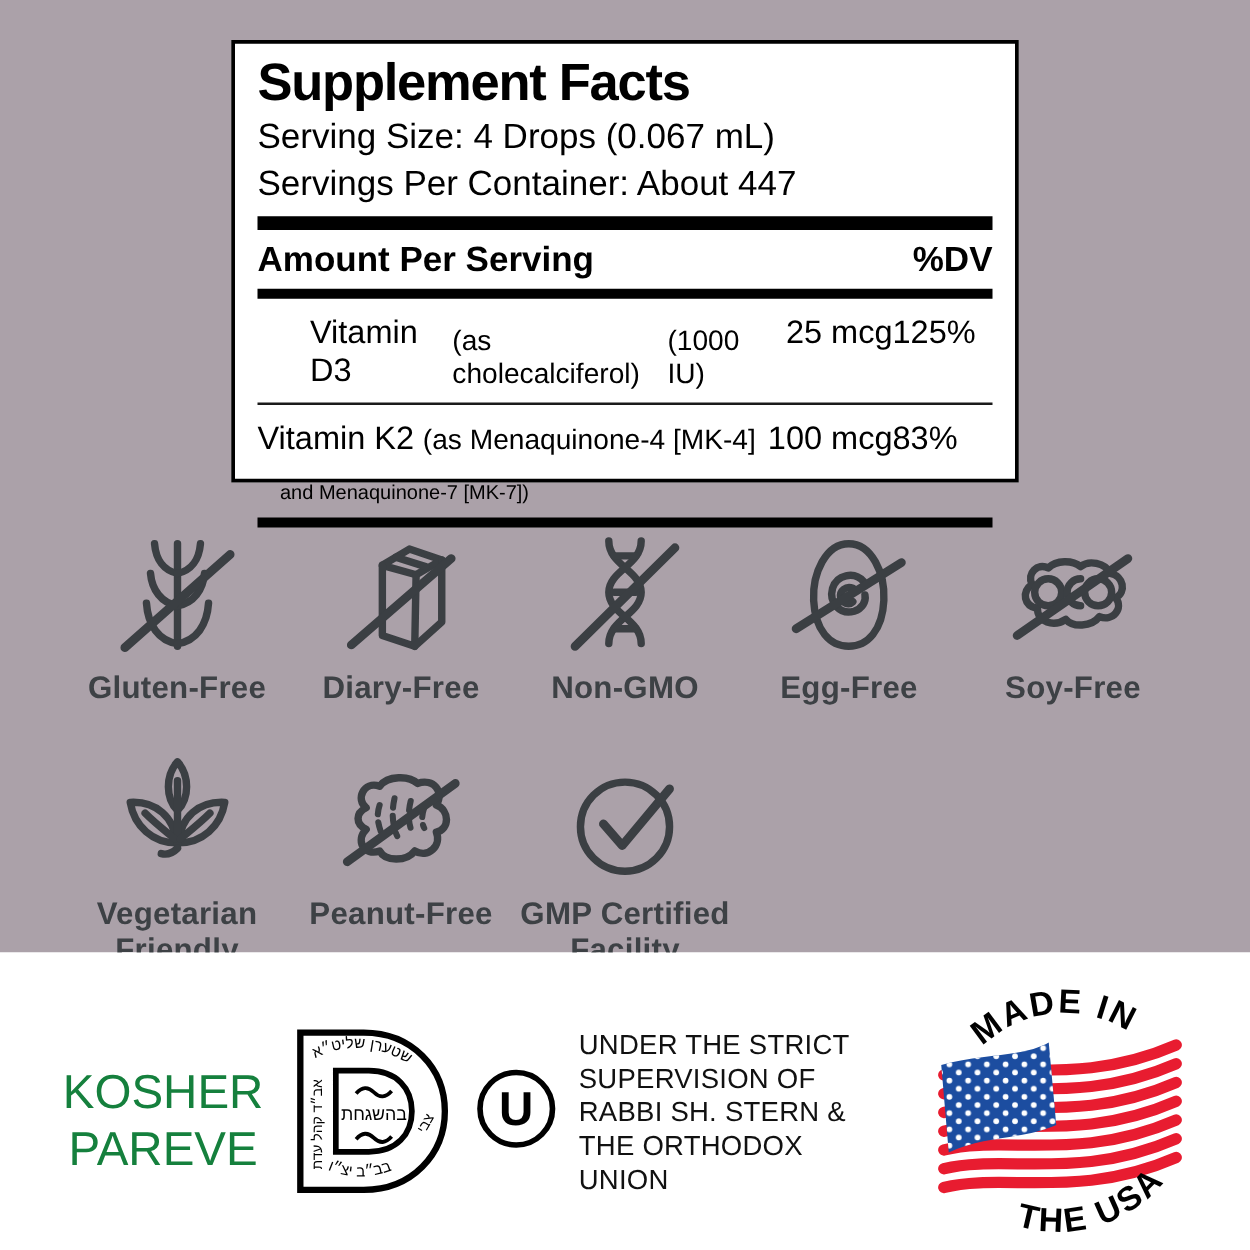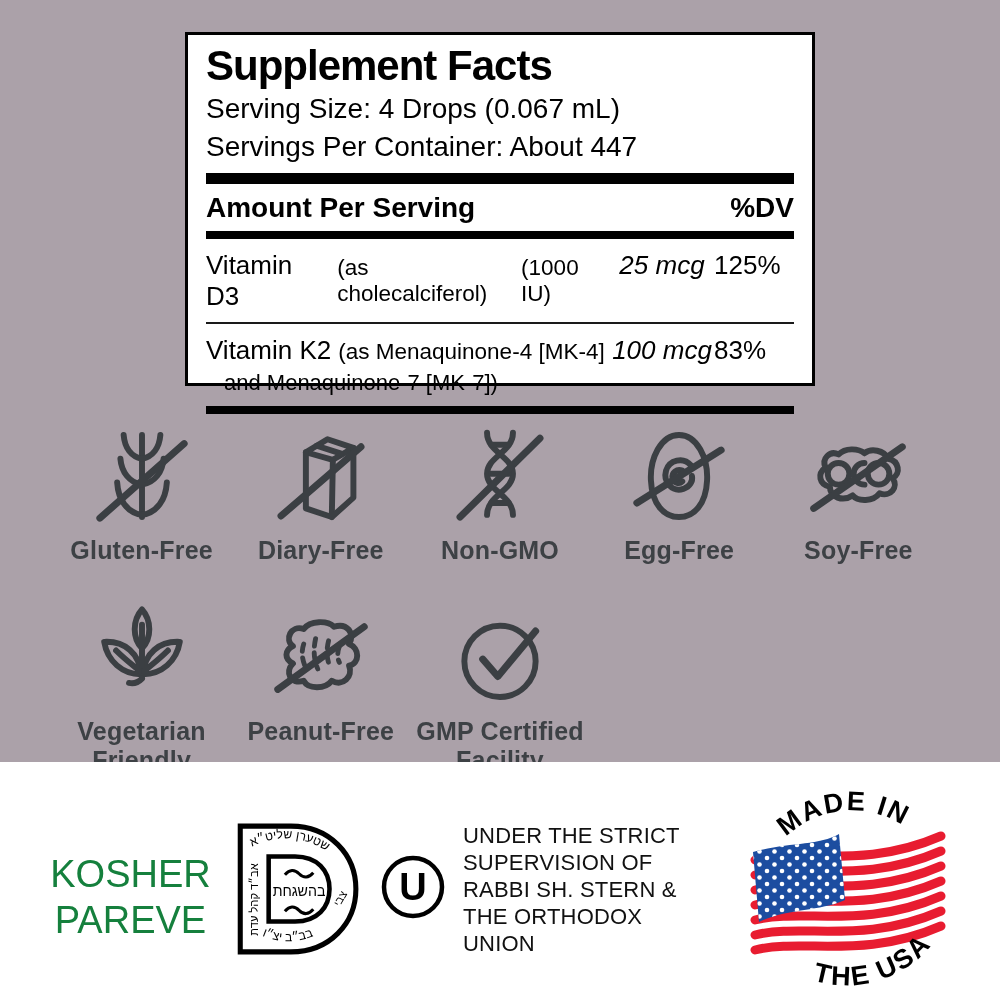--- a/index.html
+++ b/index.html
@@ -12,29 +12,29 @@
                background:#fff;border:3px solid #000;box-sizing:border-box;
                padding:8px 18px 0 18px;display:flex;flex-direction:column;color:#000;}
   .facts-title{font-size:42px;font-weight:800;letter-spacing:-1px;line-height:1.08;}
   .facts-line{font-size:28px;line-height:1.25;margin-top:3px;}
   .bar-thick{height:11px;background:#000;margin-top:9px;flex:none;}
   .facts-header{display:flex;justify-content:space-between;align-items:baseline;
                 font-weight:700;font-size:28px;padding:8px 0 7px;}
   .bar-med{height:8px;background:#000;flex:none;}
   .nrow{display:flex;align-items:flex-start;font-size:26px;padding:11px 0 10px;}
   .nrow.sep{border-bottom:2px solid #1a1a1a;}
-  .cell-name{flex:1;display:flex;align-items:center;gap:22px;min-width:0;}
+  .cell-name{flex:1;display:flex;align-items:flex-end;gap:22px;min-width:0;margin-left:42px;}
   .cell-name .detail{font-size:22.5px;}
   .cell-name .extra{font-size:22.5px;margin-left:auto;padding-right:8px;}
-  .cell-amount{width:104px;text-align:center;flex:none;font-style:italic;}
+  .cell-amount{width:104px;text-align:right;flex:none;}
   .cell-dv{width:80px;text-align:left;flex:none;}
   .name2{flex:1;min-width:0;}
   .name2 .l1{display:flex;align-items:baseline;gap:7px;}
   .name2 .l1 .detail{font-size:22.5px;}
-  .name2 .l2{font-size:22px;padding-left:18px;margin-top:4px;}
+  .name2 .l2{font-size:16px;padding-left:18px;margin-top:20px;}
   .bar-bottom{height:8px;background:#000;margin-top:auto;margin-bottom:10px;flex:none;}
   
   .badges{position:absolute;left:52px;top:422px;width:896px;display:grid;
           grid-template-columns:repeat(5,1fr);row-gap:38px;}
   .badge{display:flex;flex-direction:column;align-items:center;}
   .badge svg{width:108px;height:108px;}
   .badge .lbl{margin-top:6px;font-size:25px;font-weight:700;color:#3d4145;
               text-align:center;line-height:1.15;max-width:185px;letter-spacing:.2px;}
   .ic{stroke:#3b3f43;stroke-width:5.5;fill:none;stroke-linecap:round;stroke-linejoin:round;}
   .ic .slash{stroke-width:6.5;}

